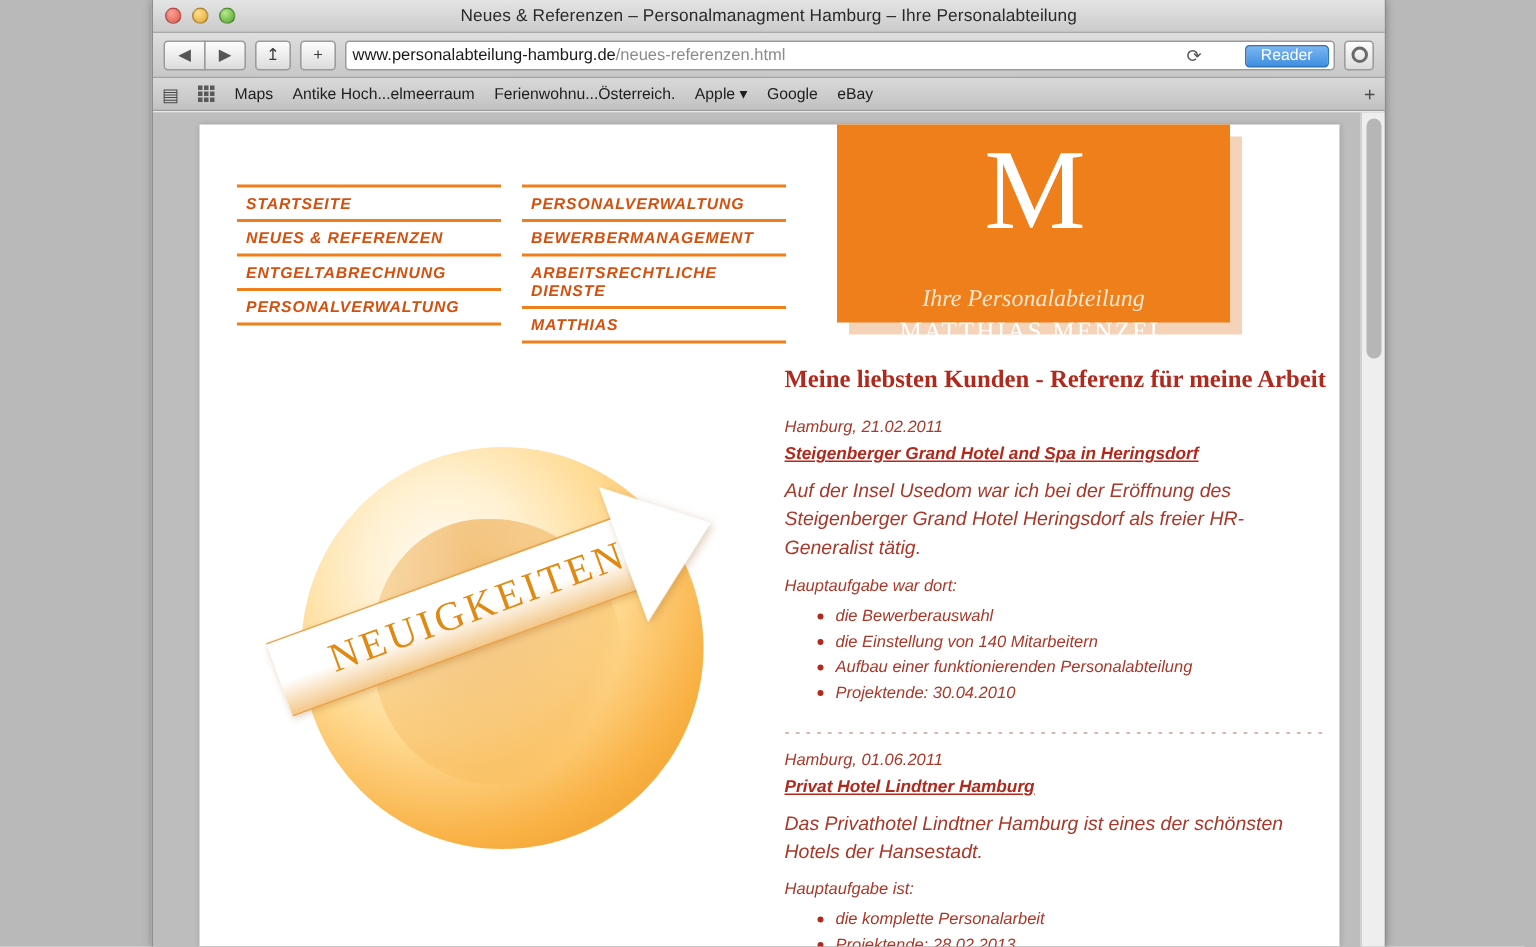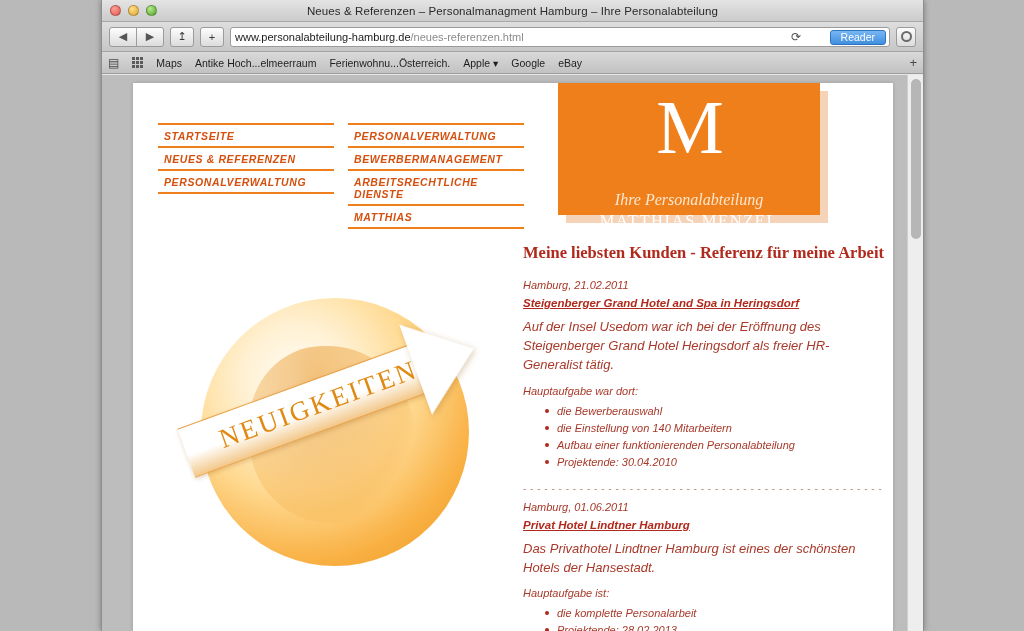--- a/index.html
+++ b/index.html
@@ -429,20 +429,21 @@
 
         <div class="logo-box">
           <div class="logo-m">M</div>
           <div class="logo-name">MATTHIAS MENZEL</div>
           <div class="logo-sub">Ihre Personalabteilung</div>
         </div>
 
         <div class="navcol left">
           <div class="navitem">STARTSEITE</div>
           <div class="navitem">NEUES &amp; REFERENZEN</div>
+          <div class="navitem">ENTGELTABRECHNUNG</div>
           <div class="navitem">PERSONALVERWALTUNG</div>
         </div>
 
         <div class="navcol right">
           <div class="navitem">PERSONALVERWALTUNG</div>
           <div class="navitem">BEWERBERMANAGEMENT</div>
           <div class="navitem">ARBEITSRECHTLICHE DIENSTE</div>
           <div class="navitem">MATTHIAS</div>
         </div>
 

